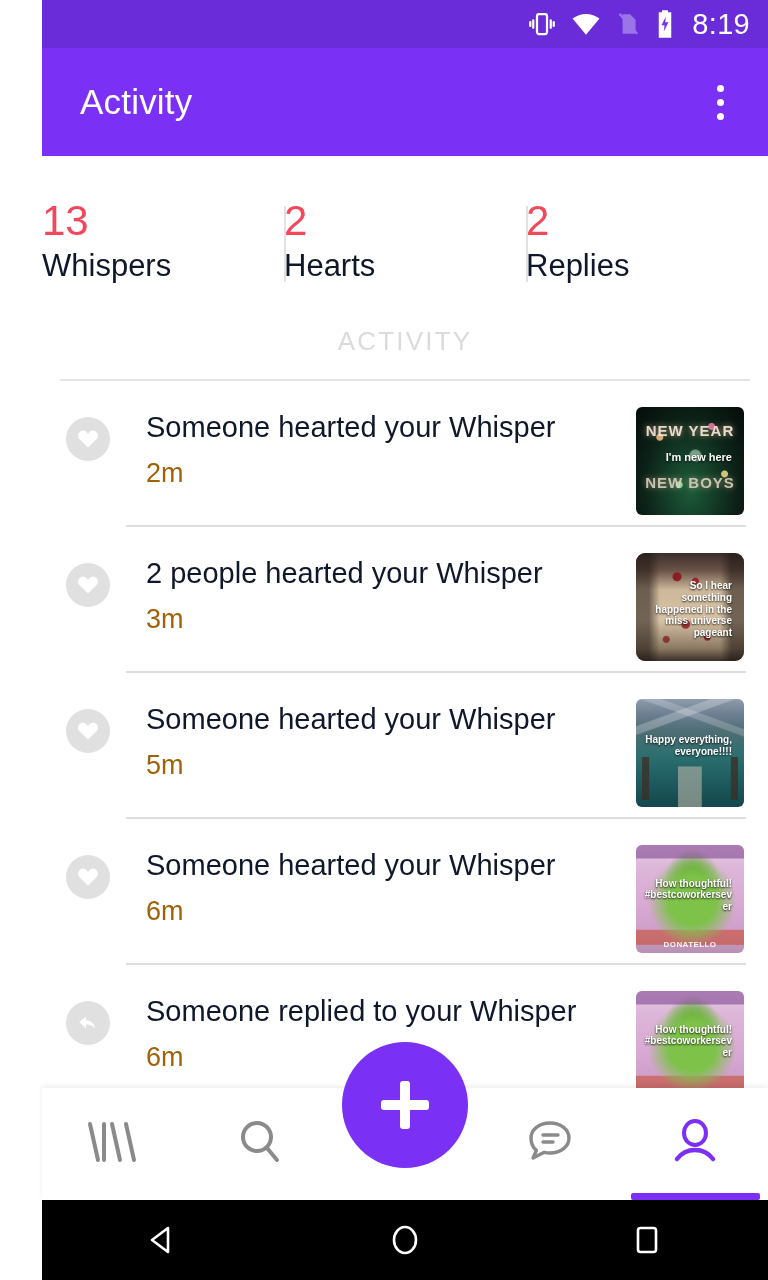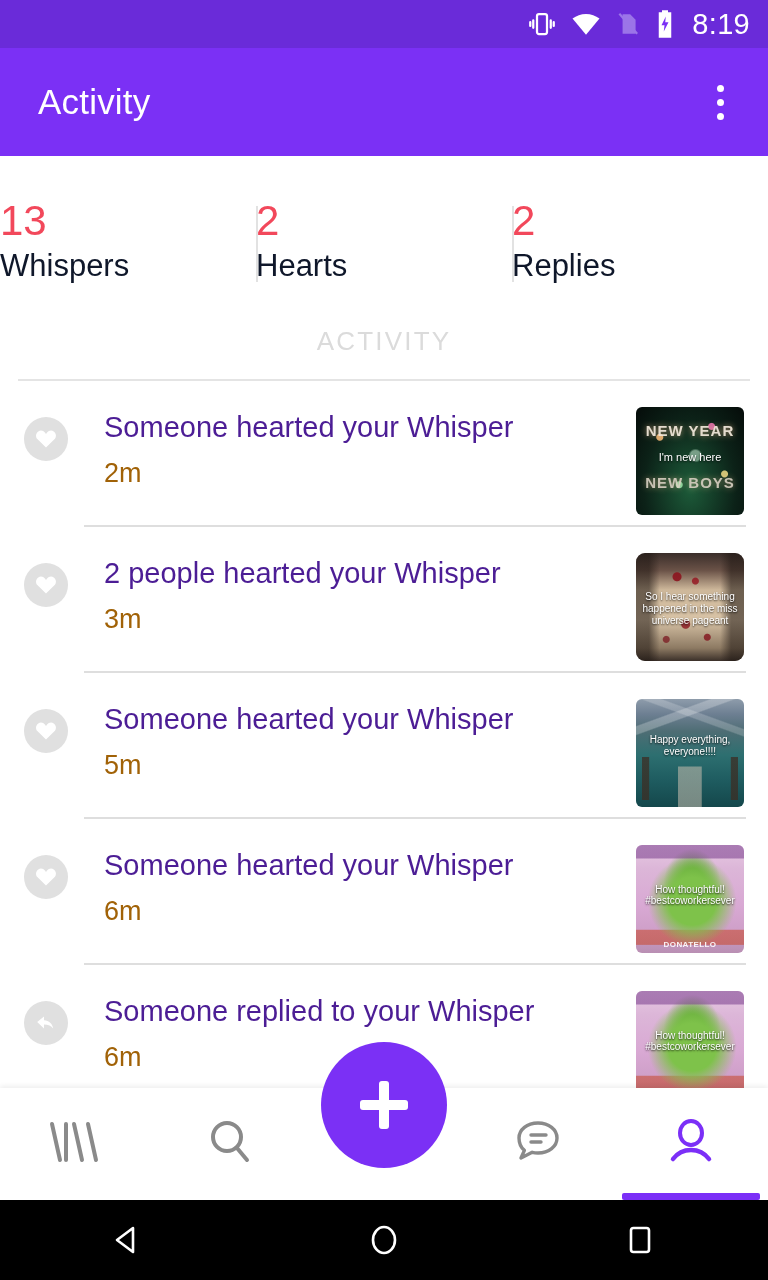--- a/index.html
+++ b/index.html
@@ -3,21 +3,21 @@
 <meta charset="utf-8">
 <style>
   * { margin:0; padding:0; box-sizing:border-box; }
   html,body { width:768px; height:1280px; }
   body {
     font-family:"Liberation Sans", sans-serif;
     background:#ffffff;
     overflow:hidden;
     position:relative;
   }
-  .phone { width:768px; height:1280px; position:relative; display:flex; flex-direction:column; background:#fff; }
+  .phone { width:768px; height:1280px; position:relative; display:flex; flex-direction:column; background:#fff;padding-left:42px; }
 
   
   .statusbar {
     height:48px; background:#6A2BD9; flex:0 0 48px;
     display:flex; align-items:center; justify-content:flex-end;
     padding-right:18px; gap:13px;
   }
   .sb-icon { display:flex; align-items:center; }
   .sb-time { color:#fff; font-size:29px; font-weight:400; letter-spacing:.3px; margin-left:3px; }
 
@@ -56,33 +56,33 @@
   .row-divider { height:2px; background:#DEDEDE; margin-left:84px; margin-right:22px; }
 
   .badge {
     width:44px; height:44px; border-radius:50%; background:#E0E0E0;
     display:flex; align-items:center; justify-content:center;
     flex:0 0 44px; margin-top:14px;
   }
   .badge svg { display:block; }
 
   .row-text { flex:1 1 auto; padding-left:36px; padding-top:6px; }
-  .row-title { color:#4c1d95; font-size:29px; line-height:1.25; font-weight:400; }
+  .row-title { color:#0f172a; font-size:29px; line-height:1.25; font-weight:400; }
   .row-time { color:#a16207; font-size:27px; line-height:1.3; margin-top:11px; }
 
   
   .thumb {
     width:108px; height:108px; border-radius:6px; flex:0 0 108px;
     position:relative; overflow:hidden; margin-top:4px;
     background:#333;
   }
   .thumb-cap {
-    position:absolute; left:2px; right:2px; top:50%; transform:translateY(-50%);
-    color:#fff; font-size:10px; line-height:1.18; text-align:center;
-    font-weight:400; text-shadow:0 1px 2px rgba(0,0,0,.85); padding:0 2px;
+    position:absolute; left:2px; right:10px; top:50%; transform:translateY(-50%);
+    color:#fff; font-size:10px; line-height:1.18; text-align:right;
+    font-weight:700; text-shadow:0 1px 2px rgba(0,0,0,.85); padding:0 2px;
     word-wrap:break-word;
   }
   
   .t1 { background:
       radial-gradient(circle at 22% 28%, rgba(255,190,120,.85) 0 3px, transparent 4px),
       radial-gradient(circle at 70% 18%, rgba(255,120,190,.8) 0 3px, transparent 4px),
       radial-gradient(circle at 40% 72%, rgba(160,255,190,.75) 0 3px, transparent 4px),
       radial-gradient(circle at 82% 62%, rgba(255,230,140,.8) 0 3px, transparent 4px),
       radial-gradient(circle at 55% 45%, rgba(220,255,230,.5) 0 5px, transparent 7px),
       radial-gradient(ellipse at 50% 75%, #1d5c3a 0%, #0c2218 60%, #050b09 100%);

